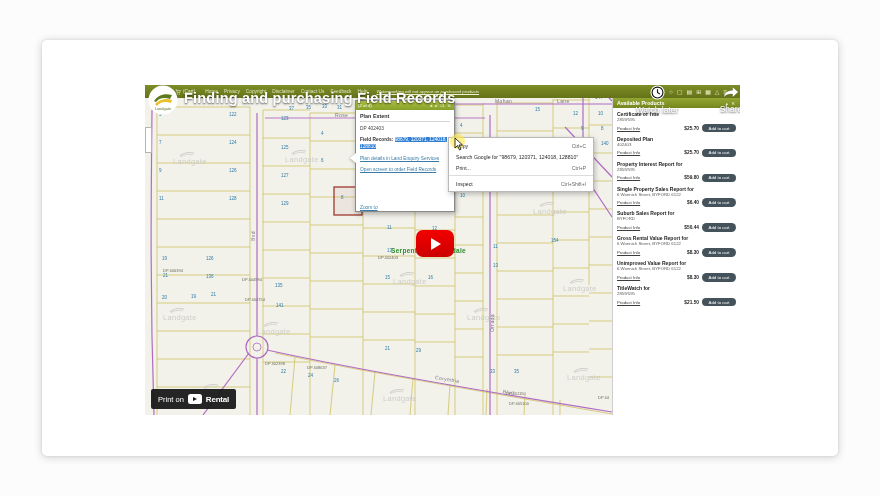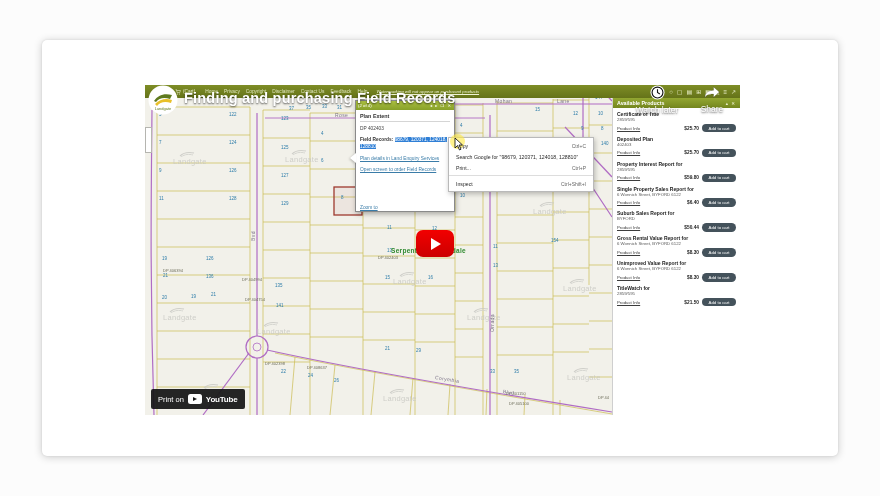--- a/index.html
+++ b/index.html
@@ -28,21 +28,21 @@
   #nav-links span { font-size:4.8px; color:#dfe6bd; }
   #nav-notice { margin-left:9px; font-size:4.4px; font-style:italic; color:#eef2d4; text-decoration:underline; }
   #nav-icons { display:flex; gap:4px; margin-left:auto; margin-right:4px; }
   #nav-icons span { font-size:6px; color:#eef2d0; line-height:1; }
   
   #logo { position:absolute; left:3px; top:0px; width:30px; height:30px; z-index:7; }
   #vid-title { position:absolute; left:39px; top:5px; z-index:7; font-size:14.5px; font-weight:600;
     color:#fff; text-shadow:0 1px 2px rgba(0,0,0,.65); letter-spacing:.2px; }
   
   #watch-later { position:absolute; left:489px; top:0px; width:46px; text-align:center; z-index:9; }
-  #share-ctl { position:absolute; left:546px; top:0px; width:42px; text-align:center; z-index:9; }
+  #share-ctl { position:absolute; left:565px; top:0px; width:42px; text-align:center; z-index:9; }
   .yt-ovl-label { font-size:8.5px; font-weight:normal; color:#fff; text-shadow:0 1px 2px rgba(0,0,0,.7); display:block; margin-top:1px;text-align:center; }
   #play-btn { position:absolute; left:271px; top:145px; width:38px; height:27px; z-index:9;
     background:linear-gradient(#f20000,#cc0000); border-radius:7px; display:flex; align-items:center; justify-content:center; }
   #play-btn .tri { width:0; height:0; border-left:10px solid #fff; border-top:6px solid transparent; border-bottom:6px solid transparent; margin-left:2px; }
   #watch-on { position:absolute; left:6px; top:304px; height:20px; padding:0 7px; z-index:9;
     background:rgba(22,22,22,.93); border-radius:2px; display:flex; align-items:center; gap:4px; }
   #watch-on .wtxt { color:#fff; font-size:7.5px; }
   #watch-on .ytxt { color:#fff; font-size:8px; font-weight:bold; letter-spacing:-.2px; }
   #yt-badge { width:14px; height:10px; background:#fff; border-radius:2.5px; display:flex; align-items:center; justify-content:center; }
   #yt-badge .tri { width:0; height:0; border-left:4px solid #1a1a1a; border-top:2.5px solid transparent; border-bottom:2.5px solid transparent; margin-left:1px; }
@@ -336,21 +336,21 @@
       <span class="yt-ovl-label">Share</span>
     </div>
     <div id="play-btn">
         <div class="tri"></div>
       </div>
     <div id="watch-on">
       <span class="wtxt">Print on</span>
       <span id="yt-badge">
           <span class="tri"></span>
         </span>
-      <span class="ytxt">YouTube</span>
+      <span class="ytxt">Rental</span>
     </div>
 
     <div id="popup">
       <div id="popup-ptr"></div>
       <div id="popup-bar">
         <span id="popup-pager">(2 of 4)</span>
         <span id="popup-ctrls">◂ ▸ ❐ ✕</span>
       </div>
       <div id="popup-body">
         <div id="popup-title">Plan Extent</div>

